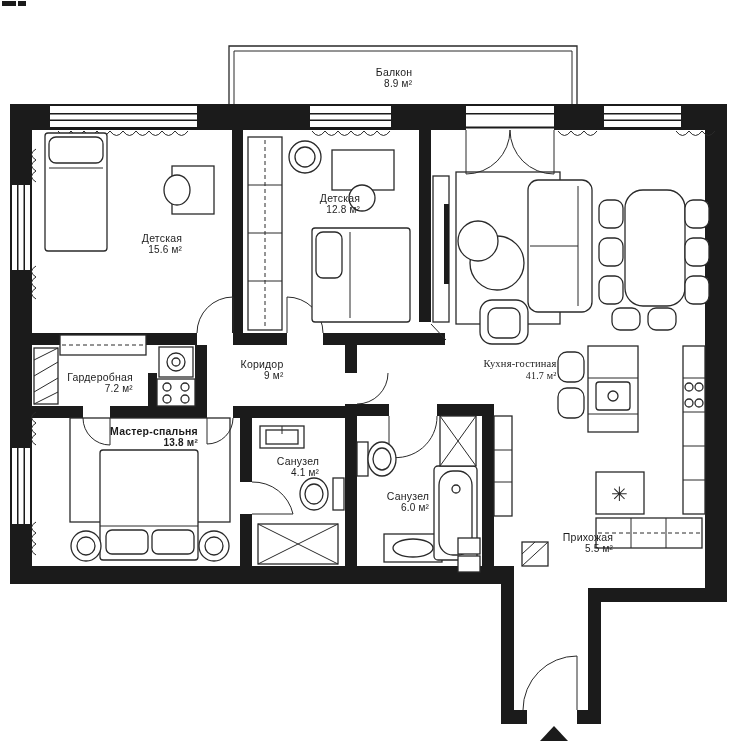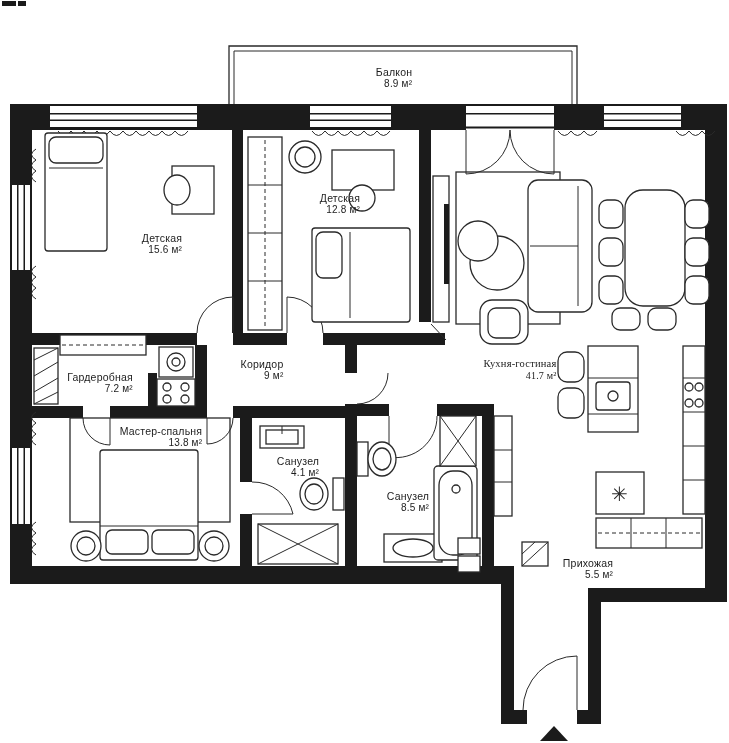--- a/index.html
+++ b/index.html
@@ -367,30 +367,30 @@
         <div class="area">41.7 м²</div>
       </div>
       <div class="room-label" style="left: 262px; top: 358px;">
         <div>Коридор</div>
         <div class="area">9 м²</div>
       </div>
       <div class="room-label" style="left: 100px; top: 371px;">
         <div>Гардеробная</div>
         <div class="area">7.2 м²</div>
       </div>
-      <div class="room-label" style="left: 161px; top: 425px;">
+      <div class="room-label" style="left: 154px; top: 425px; font-weight: bold;">
         <div>Мастер-спальня</div>
         <div class="area">13.8 м²</div>
       </div>
       <div class="room-label" style="left: 298px; top: 455px;">
         <div>Санузел</div>
         <div class="area">4.1 м²</div>
       </div>
       <div class="room-label" style="left: 408px; top: 490px;">
         <div>Санузел</div>
-        <div class="area">8.5 м²</div>
-      </div>
-      <div class="room-label" style="left: 588px; top: 557px;">
+        <div class="area">6.0 м²</div>
+      </div>
+      <div class="room-label" style="left: 588px; top: 531px;">
         <div>Прихожая</div>
         <div class="area">5.5 м²</div>
       </div>
     </div>
 </div>
 
 </body></html>

